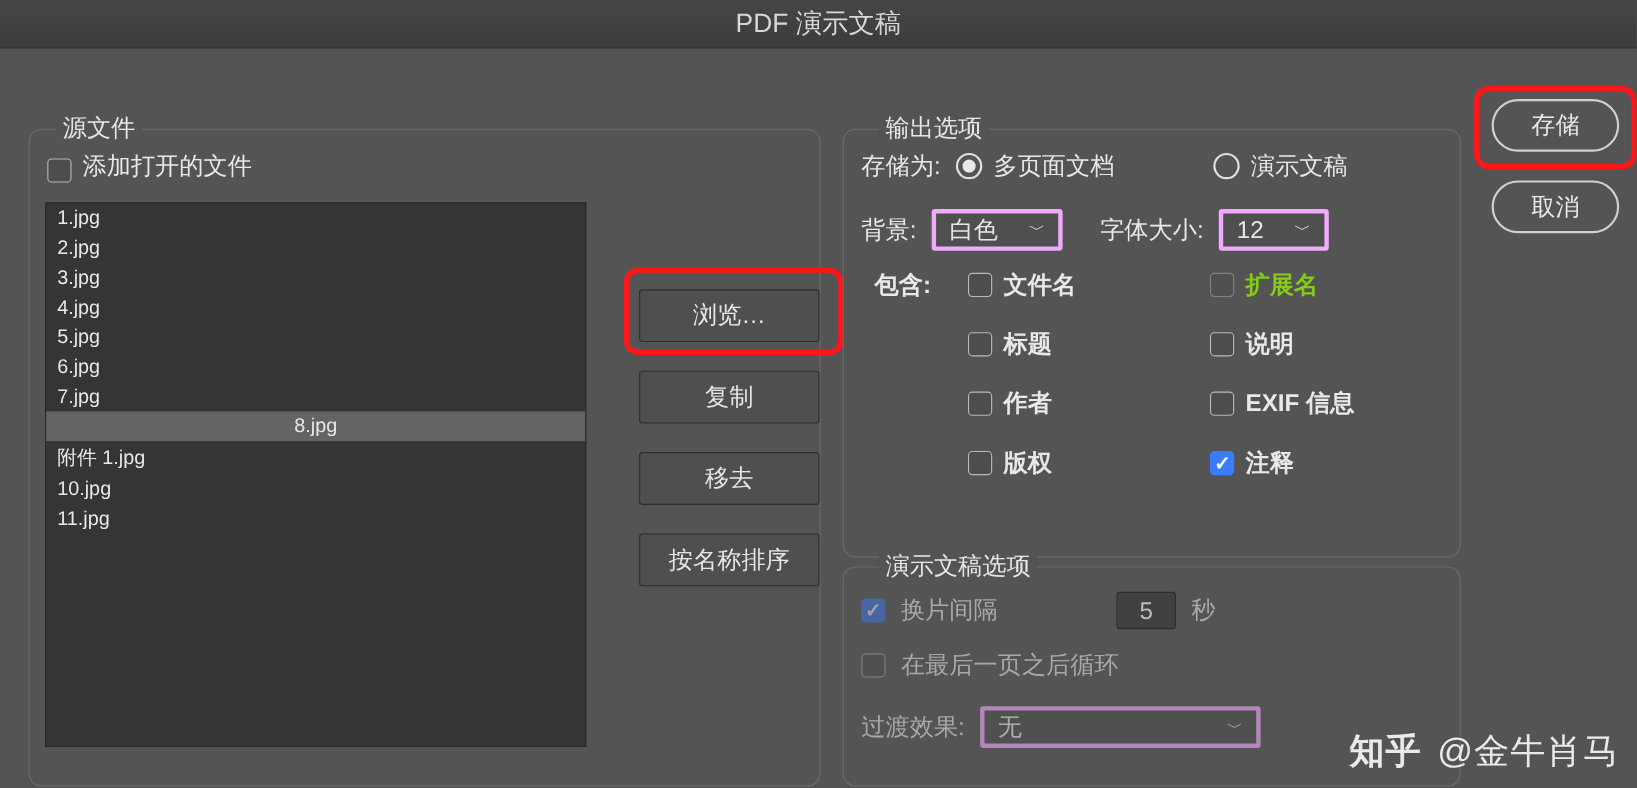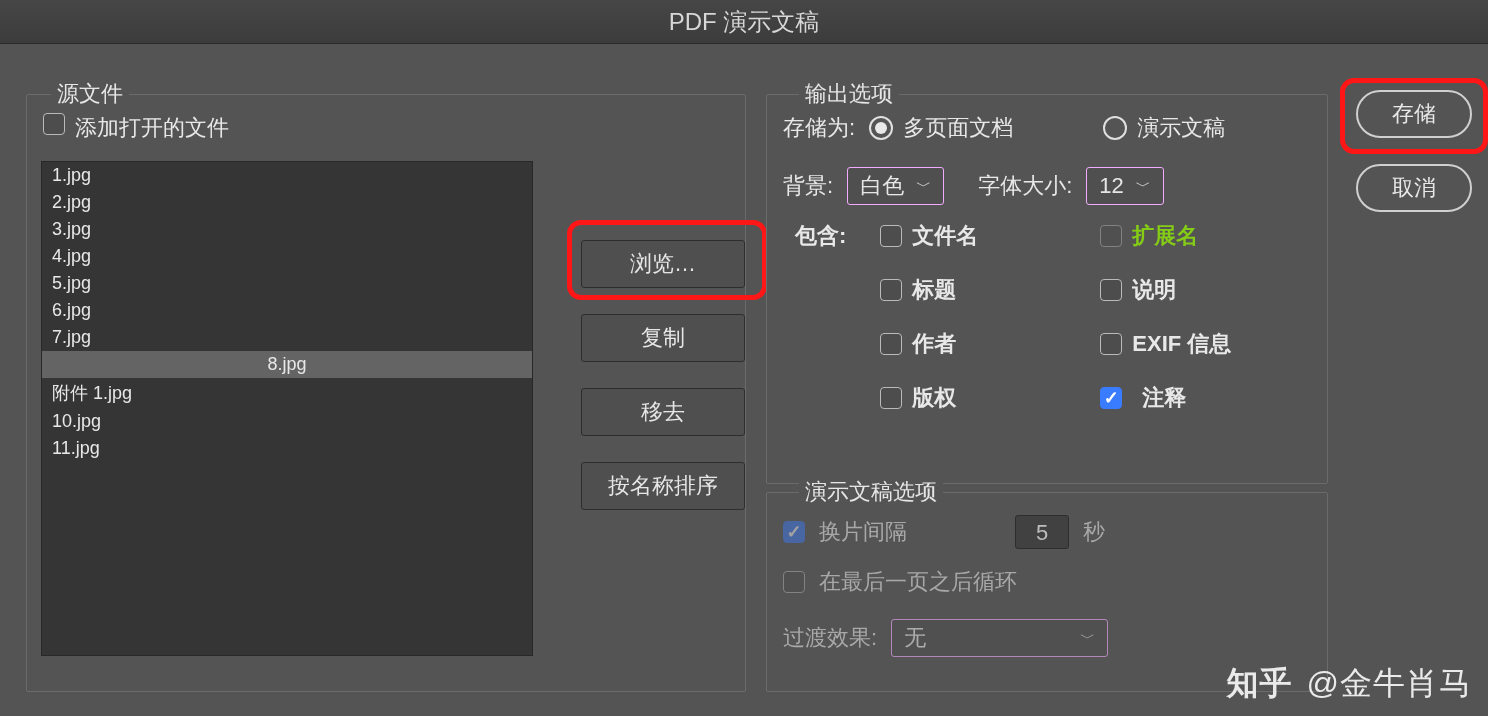--- a/index.html
+++ b/index.html
@@ -23,33 +23,34 @@
     border-bottom: 1px solid #2b2b2b;
   }
   .content {
     position: relative;
     width: 100%;
     height: calc(100% - 44px);
   }
   .fieldset {
     position: absolute;
     border: 1px solid #6b6b6b;
-    border-radius: 2px;
+    border-radius: 12px;
+    margin-top: 23px;
   }
   .legend {
     position: absolute;
     top: -16px;
     padding: 0 6px;
     background: #545454;
     color: #e6e6e6;
   }
   
   .src-panel { left: 26px; top: 50px; width: 720px; height: 598px; }
   .src-legend { left: 24px; }
-  .checkbox-row { display: flex; align-items: flex-start; gap: 10px; }
+  .checkbox-row { display: flex; align-items: flex-end; gap: 10px; }
   .checkbox {
     width: 22px; height: 22px; border: 1.5px solid #bababa; border-radius: 4px;
     display: inline-flex; align-items: center; justify-content: center;
     background: #4d4d4d;
   }
   .checkbox.checked { background: #3a7cff; border-color: #3a7cff; }
   .checkbox.checked::after { content: "✓"; color: #fff; font-size: 18px; font-weight: bold; line-height: 1; }
   .checkbox.disabled { opacity: .45; }
   .add-open { position: absolute; left: 16px; top: 18px; }
   .file-list {
@@ -69,22 +70,22 @@
   
   .out-panel { left: 766px; top: 50px; width: 562px; height: 390px; }
   .out-legend { left: 32px; }
   .row { display: flex; align-items: center; gap: 14px; }
   .out-row1 { position: absolute; left: 16px; top: 18px; }
   .radio-group { display: flex; align-items: center; gap: 90px; }
   .radio { width: 24px; height: 24px; border: 2px solid #e0e0e0; border-radius: 50%; display: inline-flex; align-items: center; justify-content: center; }
   .radio.checked::after { content: ""; width: 12px; height: 12px; background: #e8e8e8; border-radius: 50%; }
   .out-row2 { position: absolute; left: 16px; top: 72px; }
   .select {
-    height: 38px; background: #4f4f4f; border: 1px solid #f0abfc; border-radius: 3px;
-    display: inline-flex; align-items: center; padding: 0 12px; gap: 12px; color: #e6e6e6;
+    height: 38px; background: #4f4f4f; border: 4px solid #f0abfc; border-radius: 3px;
+    display: inline-flex; align-items: center; padding: 0 12px; gap: 28px; color: #e6e6e6;
   }
   .select .chev { font-size: 15px; color: #cfcfcf; }
   .label-right { margin-left: 20px; }
   .out-include { position: absolute; left: 28px; top: 126px; font-weight: bold; }
   .include-grid { display: grid; grid-template-columns: 220px 220px; row-gap: 24px; column-gap: 0; margin-left: 20px; }
   .disabled-text { color: #84cc16; }
   
   .pres-panel { left: 766px; top: 448px; width: 562px; height: 200px; }
   .pres-legend { left: 32px; }
   .pres-row1 { position: absolute; left: 16px; top: 22px; }
@@ -199,21 +200,21 @@
             <span>作者</span>
           </div>
           <div class="row" style="gap: 10px;">
             <span class="checkbox"></span>
             <span>EXIF 信息</span>
           </div>
           <div class="row" style="gap: 10px;">
             <span class="checkbox"></span>
             <span>版权</span>
           </div>
-          <div class="row" style="gap: 20px; text-align: right;">
+          <div class="row" style="gap: 10px; text-align: right;">
             <span class="checkbox checked"></span>
             <span>注释</span>
           </div>
         </div>
     </div>
   </div>
 
   <div class="fieldset pres-panel">
     <div class="legend pres-legend">演示文稿选项</div>
 

